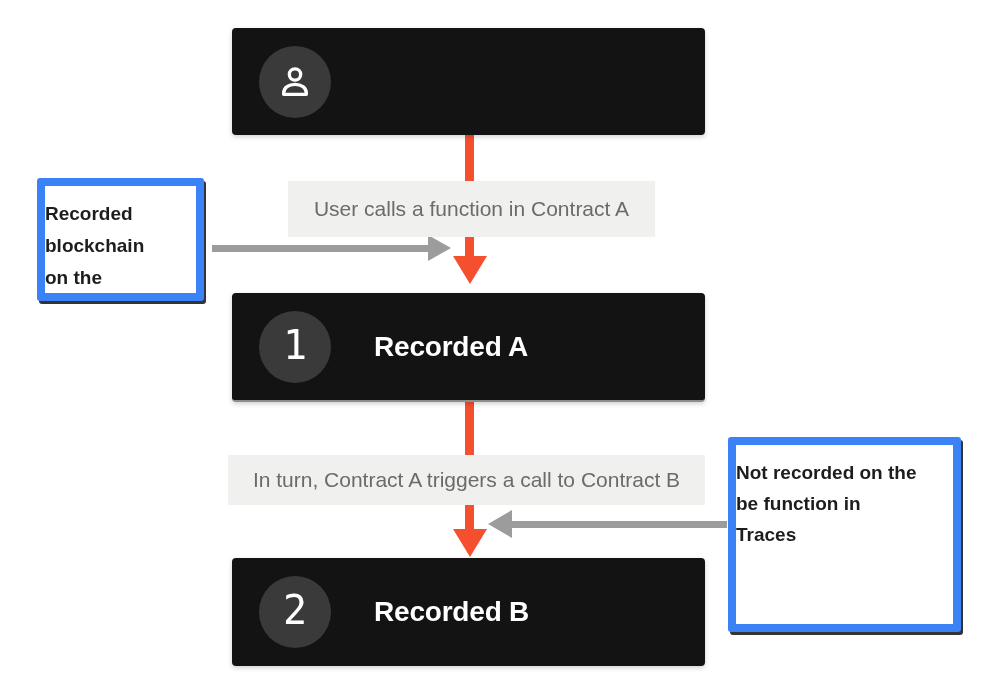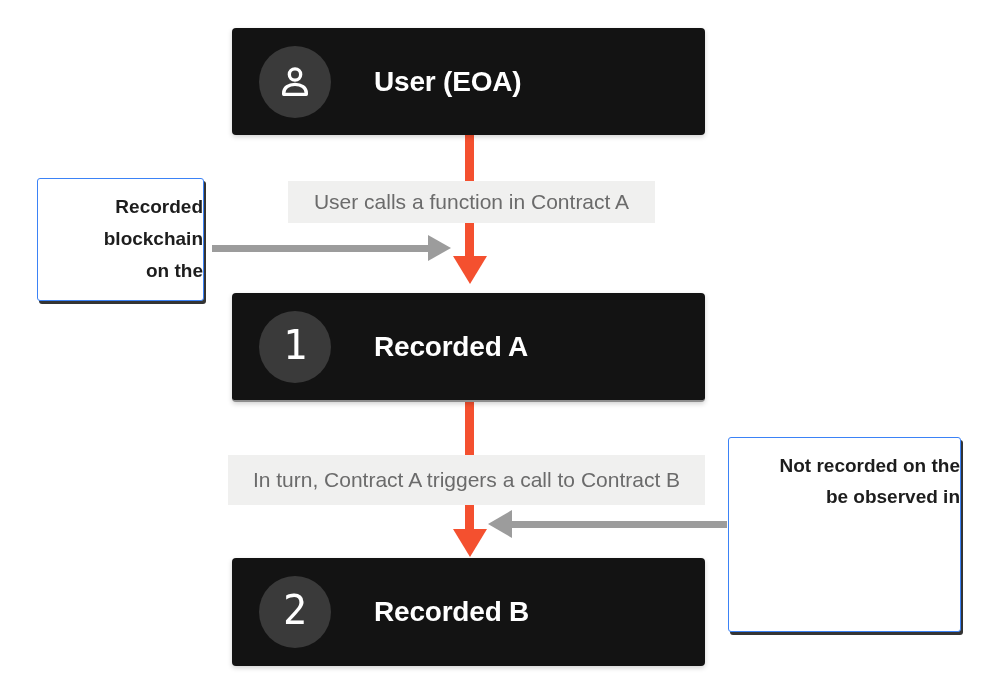--- a/index.html
+++ b/index.html
@@ -80,21 +80,21 @@
   .edge-label {
     position: absolute;
     background: #f0f0ef;
     color: #6b6b6b;
     font-size: 21px;
     display: flex;
     align-items: center;
     justify-content: center;
     z-index: 2;
   }
-  .edge-label-1 { left: 288px; top: 181px; width: 367px; height: 42px; }
+  .edge-label-1 { left: 288px; top: 181px; width: 367px; height: 56px; }
   .edge-label-2 { left: 228px; top: 455px; width: 477px; height: 50px; }
 
   
   .gline {
     position: absolute;
     height: 7px;
     background: #9c9c9c;
     z-index: 1;
   }
   .gline-left  { left: 212px; top: 245px; width: 217px; }
@@ -115,26 +115,26 @@
     border-top: 14px solid transparent;
     border-bottom: 14px solid transparent;
     border-right: 24px solid #9c9c9c;
     z-index: 1;
   }
 
   
   .side-box {
     position: absolute;
     background: #ffffff;
-    border: 1px solid #3b82f6;
+    border: 8px solid #3b82f6;
     border-radius: 3px;
     box-shadow: 2px 3px 0 rgba(16,16,16,0.85);
     color: #1d1d1d;
     font-weight: bold;
-    text-align: right;
+    text-align: left;
     z-index: 3;
     box-sizing: border-box;
   }
   .side-box-left {
     left: 37px; top: 178px;
     width: 167px; height: 123px;
     font-size: 19px;
     line-height: 32px;
     padding-top: 12px;
   }
@@ -165,21 +165,20 @@
   <div class="gline gline-right"></div>
   <div class="ghead-left"></div>
 
   <div class="node node-user">
     <div class="badge">
       <svg class="user-icon-svg" width="40" height="40" viewBox="0 0 24 24" fill="none" stroke="#ffffff" stroke-width="2" stroke-linecap="round" stroke-linejoin="round">
         <circle cx="12" cy="7.5" r="3.4"></circle>
         <path d="M5.2 19.4 v-0.7 c0 -3.4 3.1 -5.3 6.8 -5.3 s6.8 1.9 6.8 5.3 v0.7 z"></path>
       </svg>
     </div>
-    <div class="node-label">User (EOA)</div>
   </div>
 
   <div class="edge-label edge-label-1">
     <span>User calls a function in Contract A</span>
   </div>
 
   <div class="node node-a">
     <div class="badge">
       <span class="badge-num">1</span>
     </div>
@@ -198,16 +197,17 @@
   </div>
 
   <div class="side-box side-box-left">
     <div>Recorded</div>
     <div>blockchain</div>
     <div>on the</div>
   </div>
 
   <div class="side-box side-box-right">
     <div>Not recorded on the</div>
-    <div>be observed in</div>
+    <div>be function in</div>
+    <div>Traces</div>
   </div>
 
 </div>
 
 </body></html>

